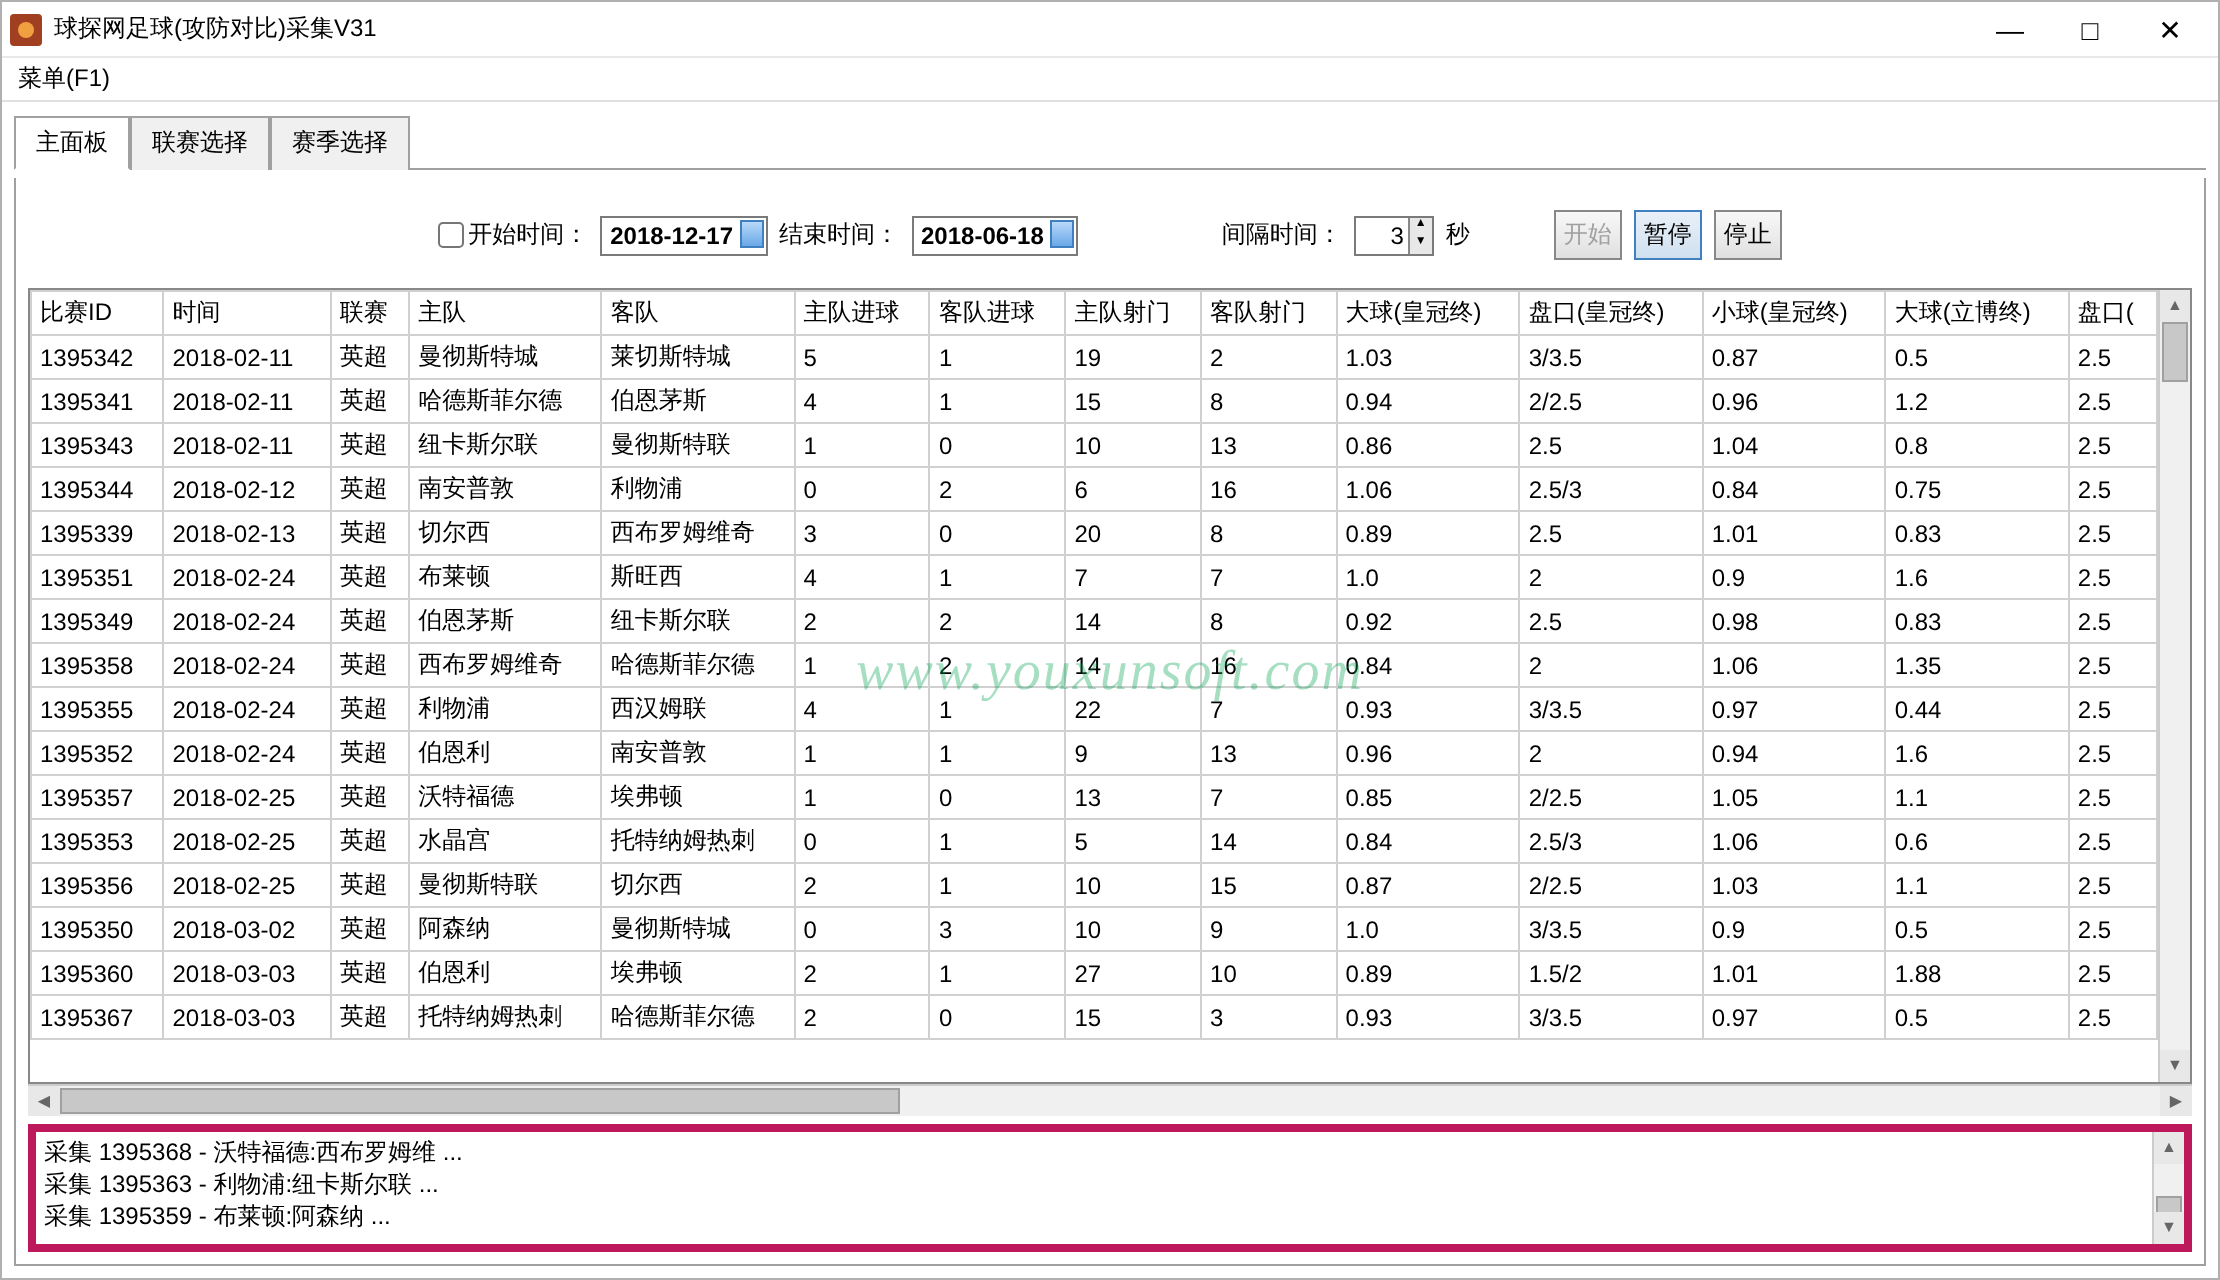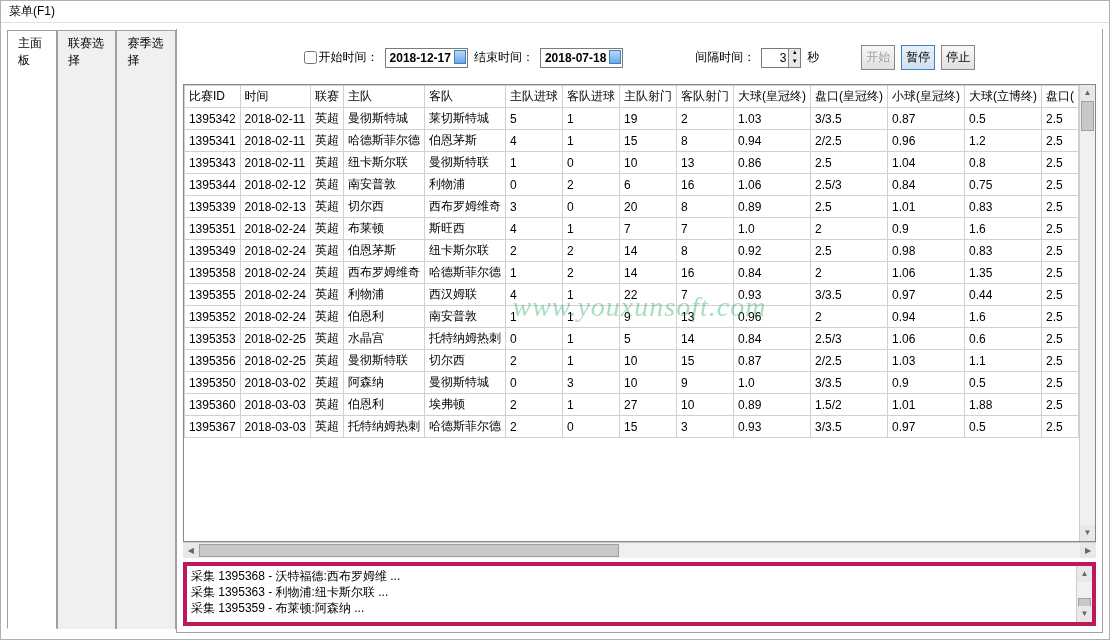--- a/index.html
+++ b/index.html
@@ -5,21 +5,21 @@
 * { box-sizing: border-box; margin: 0; padding: 0; }
 body { font-family: "Microsoft YaHei", SimSun, sans-serif; font-size: 12px; background: #fff; color: #000; }
 .window { width: 1110px; height: 640px; border: 1px solid #b0b0b0; background: #fff; display: flex; flex-direction: column; }
 .titlebar { height: 28px; display: flex; align-items: center; padding: 0 4px; background: #fff; border-bottom: 1px solid #e8e8e8; }
 .titlebar .icon { width: 16px; height: 16px; background: #a04020; border-radius: 2px; margin-right: 6px; position: relative; }
 .titlebar .icon::after { content: ''; position: absolute; width: 8px; height: 8px; background: #f0a040; border-radius: 50%; top: 4px; left: 4px; }
 .titlebar .title { flex: 1; font-size: 12px; }
 .titlebar .winbtns { display: flex; }
 .titlebar .winbtn { width: 40px; height: 28px; display: flex; align-items: center; justify-content: center; cursor: pointer; font-size: 14px; font-family: Arial; }
 .menubar { height: 22px; padding: 2px 8px; font-size: 12px; border-bottom: 1px solid #e0e0e0; }
-.content { flex: 1; padding: 6px; display: flex; flex-direction: row; min-height: 0; }
+.content { flex: 1; padding: 6px; display: flex; flex-direction: column; min-height: 0; }
 .tabbar { display: flex; border-bottom: 1px solid #a0a0a0; margin-bottom: 4px; }
 .tab { padding: 4px 10px; border: 1px solid #a0a0a0; border-bottom: none; background: #f0f0f0; margin-right: 0; position: relative; top: 1px; cursor: pointer; }
 .tab.active { background: #fff; border-bottom: 1px solid #fff; }
 .panel { flex: 1; border: 1px solid #a0a0a0; border-top: none; padding: 6px; display: flex; flex-direction: column; min-height: 0; }
 .toolbar { display: flex; align-items: center; justify-content: center; gap: 6px; padding: 10px 0 14px 0; }
 .toolbar label { display: flex; align-items: center; gap: 2px; }
 .toolbar input[type=checkbox] { width: 13px; height: 13px; }
 .dateinput { border: 1px solid #7a7a7a; padding: 2px 16px 2px 4px; font-weight: bold; font-size: 12px; position: relative; background: #fff; }
 .dateinput .calicon { position: absolute; right: 1px; top: 1px; width: 12px; height: 14px; background: linear-gradient(#b8d8f8,#6aa8e8); border: 1px solid #4080c0; }
 .numinput { border: 1px solid #7a7a7a; padding: 2px 14px 2px 8px; width: 40px; text-align: right; position: relative; background: #fff; }
@@ -46,20 +46,29 @@
 .hscroll .arr.lf { left: 0; }
 .hscroll .arr.rt { right: 0; }
 .logwrap { height: 64px; border: 4px solid #be185d; margin-top: 4px; display: flex; }
 .logarea { flex: 1; padding: 2px 4px; font-size: 12px; line-height: 16px; overflow: hidden; }
 .watermark { position: absolute; top: 50%; left: 50%; transform: translate(-50%, -70%); font-size: 28px; color: rgba(0,160,80,0.35); font-style: italic; font-family: Georgia, serif; pointer-events: none; z-index: 10; letter-spacing: 1px; }
 </style>
 </head>
 <body>
 
 <div class="window">
+  <div class="titlebar">
+    <div class="icon"></div>
+    <div class="title">球探网足球(攻防对比)采集V31</div>
+    <div class="winbtns">
+      <div class="winbtn">—</div>
+      <div class="winbtn">□</div>
+      <div class="winbtn">✕</div>
+    </div>
+  </div>
   <div class="menubar">
     <span>菜单(F1)</span>
   </div>
   <div class="content">
     <div class="tabbar">
       <div class="tab active">主面板</div>
       <div class="tab">联赛选择</div>
       <div class="tab">赛季选择</div>
     </div>
     <div class="panel">
@@ -67,21 +76,21 @@
         <label>
           <input type="checkbox" style="">
           <span>开始时间：</span>
         </label>
         <span class="dateinput">
           <span>2018-12-17</span>
           <span class="calicon"></span>
         </span>
         <span>结束时间：</span>
         <span class="dateinput">
-          <span>2018-07-18</span>
+          <span>2018-06-18</span>
           <span class="calicon"></span>
         </span>
         <div class="spacer2"></div>
         <span>间隔时间：</span>
         <span class="numinput">
           <span>3</span>
           <span class="spinner">
               <div>▲</div>
               <div>▼</div>
             </span>
@@ -270,20 +279,36 @@
                   <td>1</td>
                   <td>9</td>
                   <td>13</td>
                   <td>0.96</td>
                   <td>2</td>
                   <td>0.94</td>
                   <td>1.6</td>
                   <td>2.5</td>
                 </tr>
                 <tr>
+                  <td>1395357</td>
+                  <td>2018-02-25</td>
+                  <td>英超</td>
+                  <td>沃特福德</td>
+                  <td>埃弗顿</td>
+                  <td>1</td>
+                  <td>0</td>
+                  <td>13</td>
+                  <td>7</td>
+                  <td>0.85</td>
+                  <td>2/2.5</td>
+                  <td>1.05</td>
+                  <td>1.1</td>
+                  <td>2.5</td>
+                </tr>
+                <tr>
                   <td>1395353</td>
                   <td>2018-02-25</td>
                   <td>英超</td>
                   <td>水晶宫</td>
                   <td>托特纳姆热刺</td>
                   <td>0</td>
                   <td>1</td>
                   <td>5</td>
                   <td>14</td>
                   <td>0.84</td>

